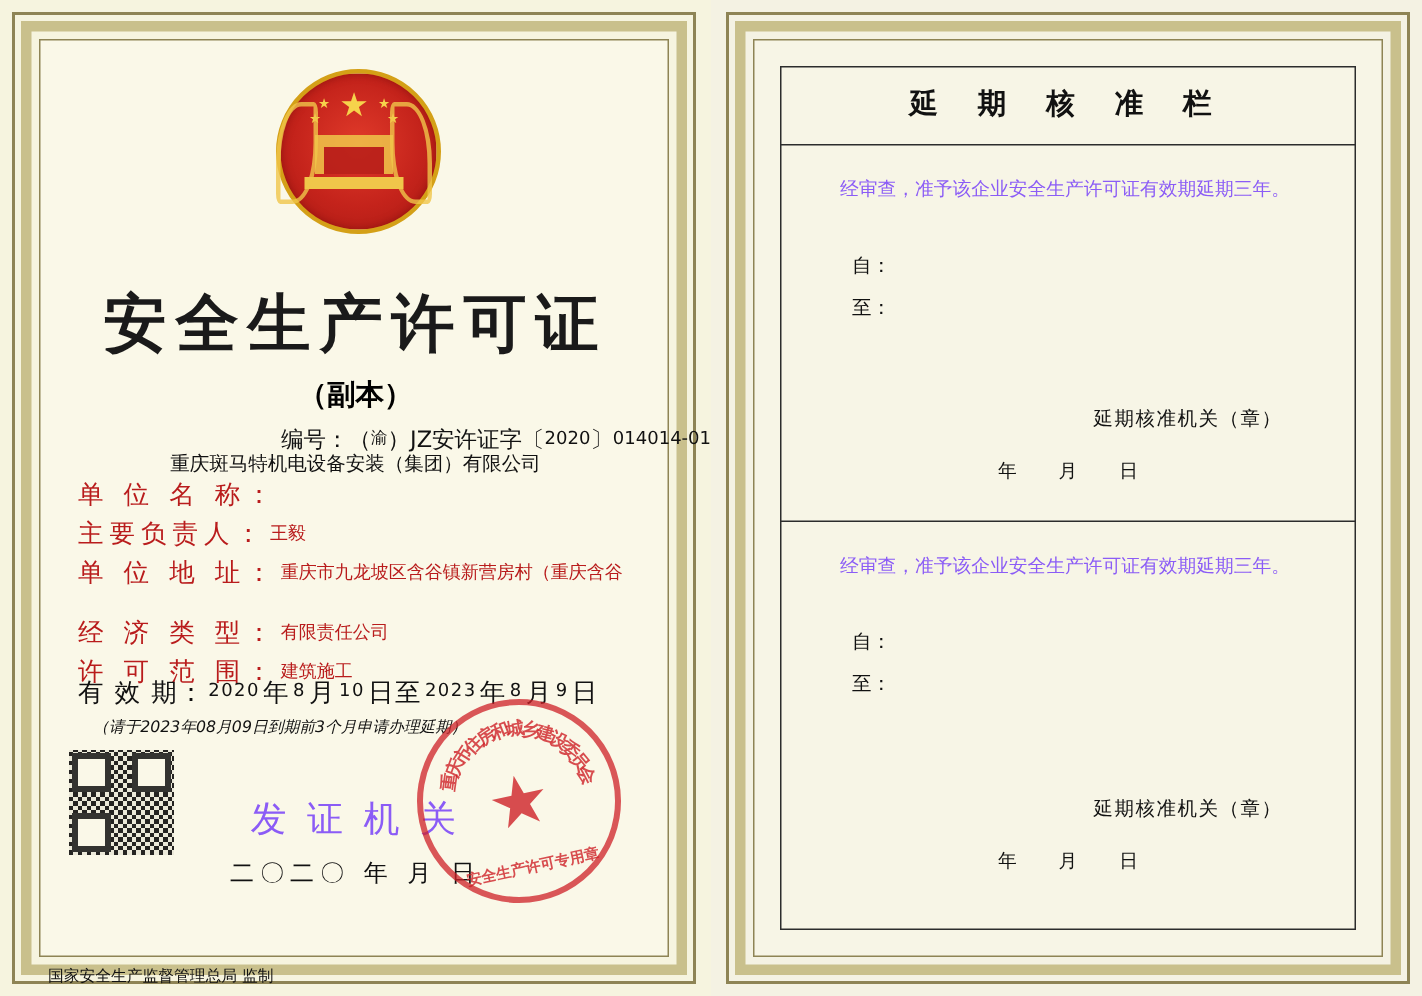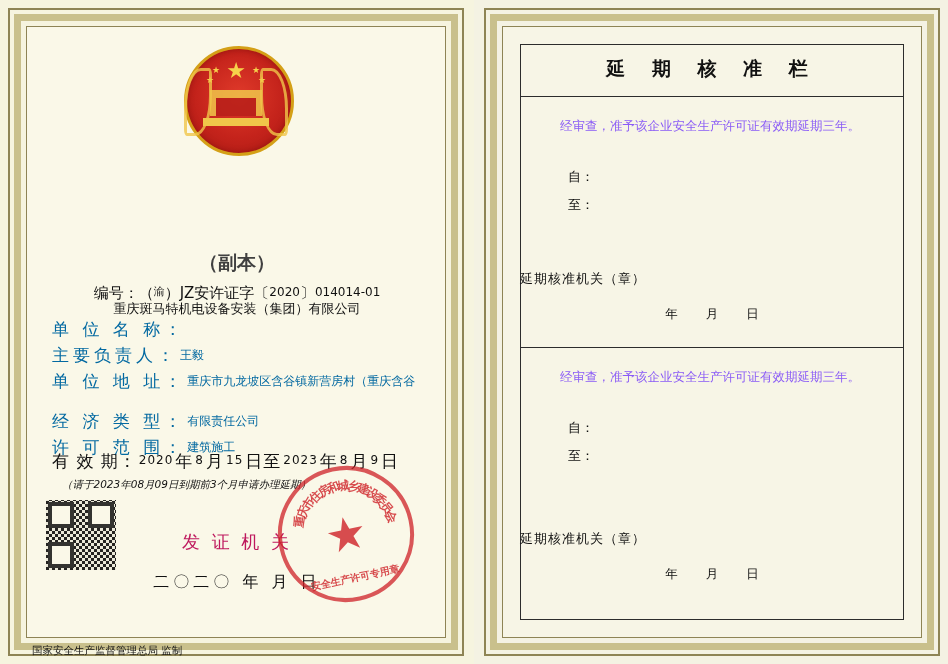--- a/index.html
+++ b/index.html
@@ -144,47 +144,47 @@
     letter-spacing: 6px;
     color: #1a1a1a;
   }
   .cert-subtitle {
     position: absolute;
     left: 0; top: 250px;
     width: 474px;
     text-align: center;
     font-size: 19px;
     font-weight: bold;
-    color: #404040;
+    color: #000000;
   }
   
   .num-line {
     position: absolute;
     left: 0; top: 284px;
     width: 474px;
-    text-align: center;
+    text-align: right;
     font-size: 15px;
     color: #111;
   }
   .num-line .ins {
     font-size: 11px;
     position: relative;
     top: -3px;
   }
   .num-fill {
     font-size: 12px;
     position: relative;
     top: -2px;
   }
   
   .field {
     position: absolute;
     left: 52px;
     font-size: 17px;
-    color: #0369a1;
+    color: #b91c1c;
     letter-spacing: 1px;
     white-space: nowrap;
   }
   .field .lbl { letter-spacing: 4px; }
   .field .val {
     font-size: 12px;
     letter-spacing: 0;
     position: relative;
     top: -2px;
     padding-left: 2px;
@@ -245,23 +245,23 @@
     width: 18px; height: 18px;
     border: 4px solid #111;
     background: #faf8e8;
   }
   
   .issue-line {
     position: absolute;
     left: 0; top: 530px;
     width: 474px;
     text-align: center;
-    font-size: 18px;
+    font-size: 24px;
     letter-spacing: 3px;
-    color: #be185d;
+    color: #8b5cf6;
   }
   .issue-date {
     position: absolute;
     left: 0; top: 572px;
     width: 474px;
     text-align: center;
     font-size: 16px;
     letter-spacing: 4px;
     color: #111;
   }
@@ -351,21 +351,21 @@
   }
   .r-from, .r-to {
     position: absolute;
     left: 48px;
     font-size: 13px;
     color: #111;
   }
   .r-org {
     position: absolute;
     width: 335px;
-    text-align: left;
+    text-align: right;
     font-size: 13px;
     color: #111;
     letter-spacing: 1px;
   }
   .r-date {
     position: absolute;
     width: 384px;
     text-align: center;
     font-size: 12.5px;
     color: #111;
@@ -390,20 +390,21 @@
       <div class="emblem-ministar" style="left:36px;top:24px;">★</div>
       <div class="emblem-ministar" style="left:30px;top:34px;">★</div>
       <div class="emblem-ministar" style="right:36px;top:24px;">★</div>
       <div class="emblem-ministar" style="right:30px;top:34px;">★</div>
       <div class="emblem-gate"></div>
       <div class="emblem-base"></div>
       <div class="emblem-wheat-l"></div>
       <div class="emblem-wheat-r"></div>
     </div>
 
+    <div class="cert-title">安全生产许可证</div>
     <div class="cert-subtitle">（副本）</div>
 
     <div class="num-line">
       <span>编号：（</span><span class="ins">渝</span><span>）JZ安许证字〔</span><span class="num-fill">2020</span><span>〕</span><span class="num-fill">014014-01</span>
     </div>
 
     <div class="field-companyname">重庆斑马特机电设备安装（集团）有限公司</div>
 
     <div class="field" style="top:318px;">
       <span class="lbl">单 位 名 称：</span>
@@ -415,21 +416,21 @@
       <span class="lbl">主要负责人：</span><span class="val">王毅</span>
     </div>
     <div class="field" style="top:410px;">
       <span class="lbl">经 济 类 型：</span><span class="val">有限责任公司</span>
     </div>
     <div class="field" style="top:436px;">
       <span class="lbl">许 可 范 围：</span><span class="val">建筑施工</span>
     </div>
 
     <div class="valid-line">
-      <span>有 效 期：</span><span class="num">2020</span><span>年</span><span class="num">8</span><span>月</span><span class="num">15</span><span>日</span><span>至</span><span class="num">2023</span><span>年</span><span class="num">8</span><span>月</span><span class="num">9</span><span>日</span>
+      <span>有 效 期：</span><span class="num">2020</span><span>年</span><span class="num">8</span><span>月</span><span class="num">10</span><span>日</span><span>至</span><span class="num">2023</span><span>年</span><span class="num">8</span><span>月</span><span class="num">9</span><span>日</span>
     </div>
 
     <div class="note-line">（请于2023年08月09日到期前3个月申请办理延期）</div>
 
     <div class="qr">
         <span class="qr-b"></span>
       </div>
 
     <div class="issue-line">发 证 机 关</div>
     <div class="issue-date">二〇二〇  年    月    日</div>

